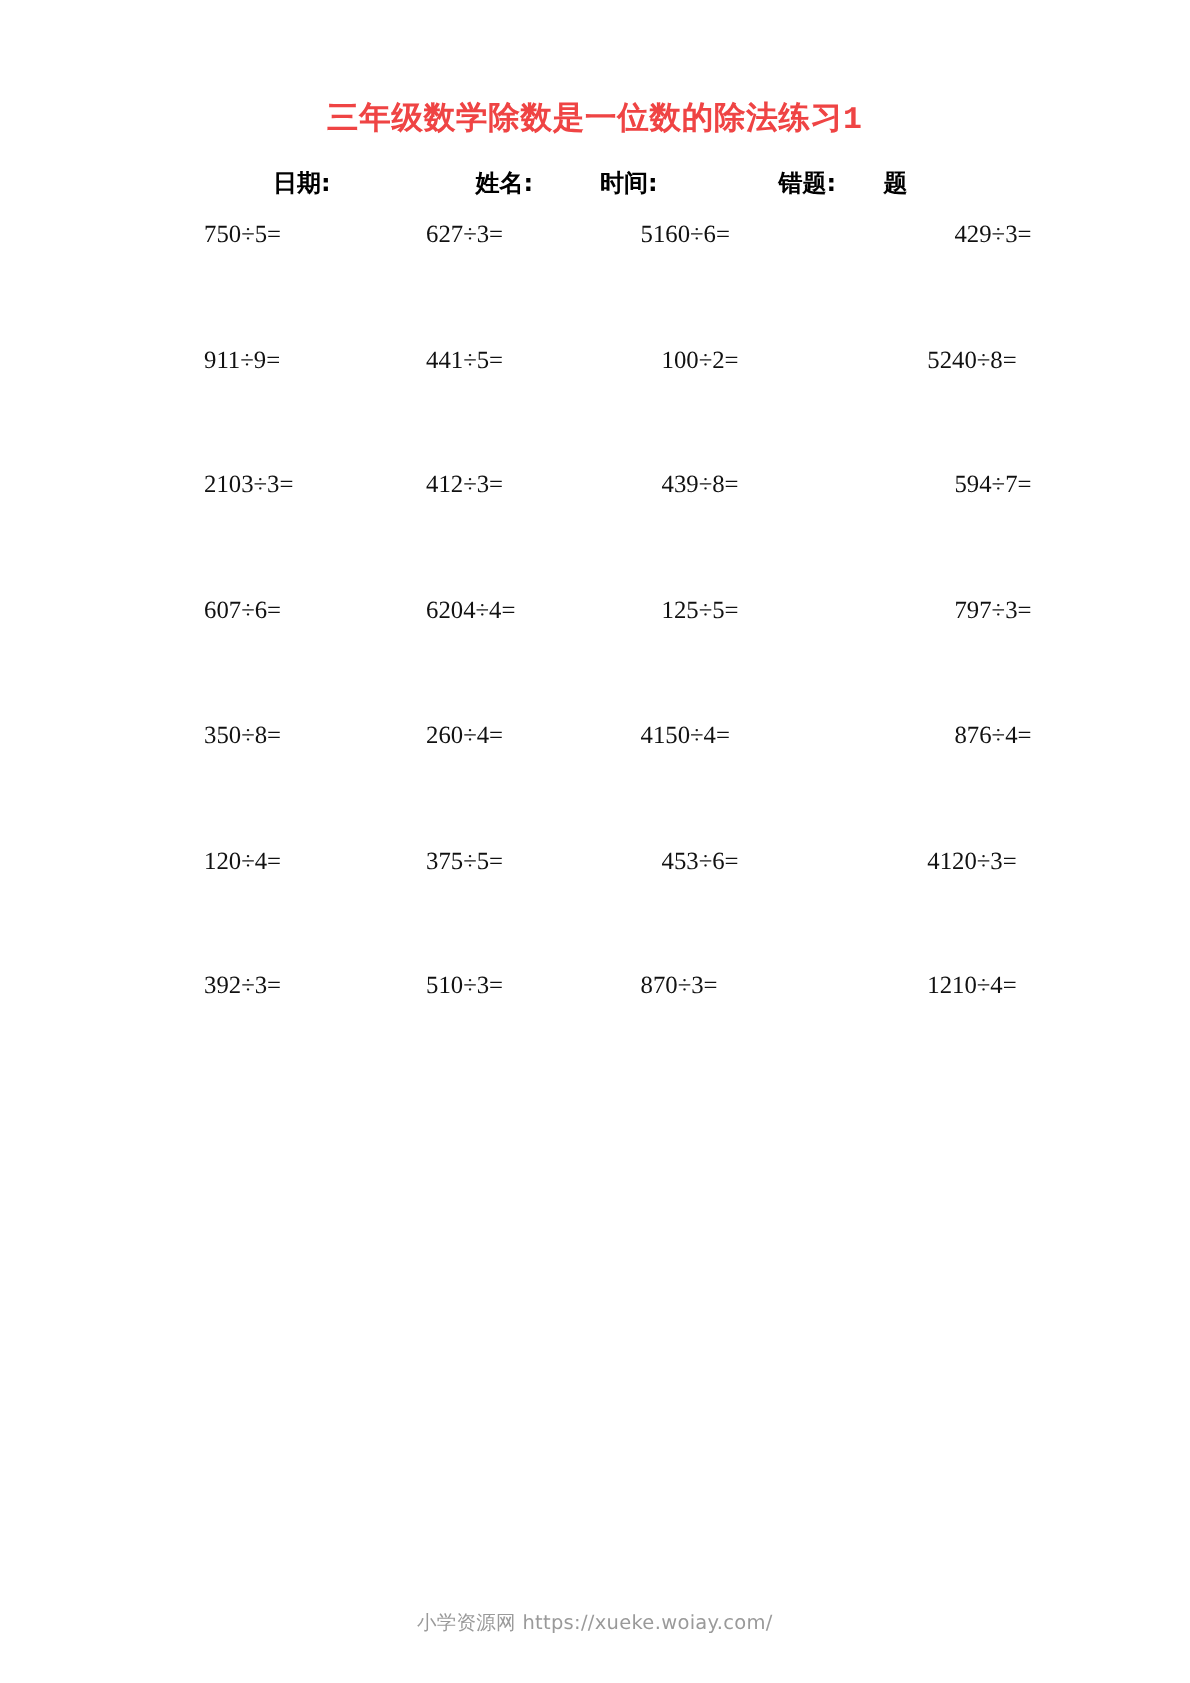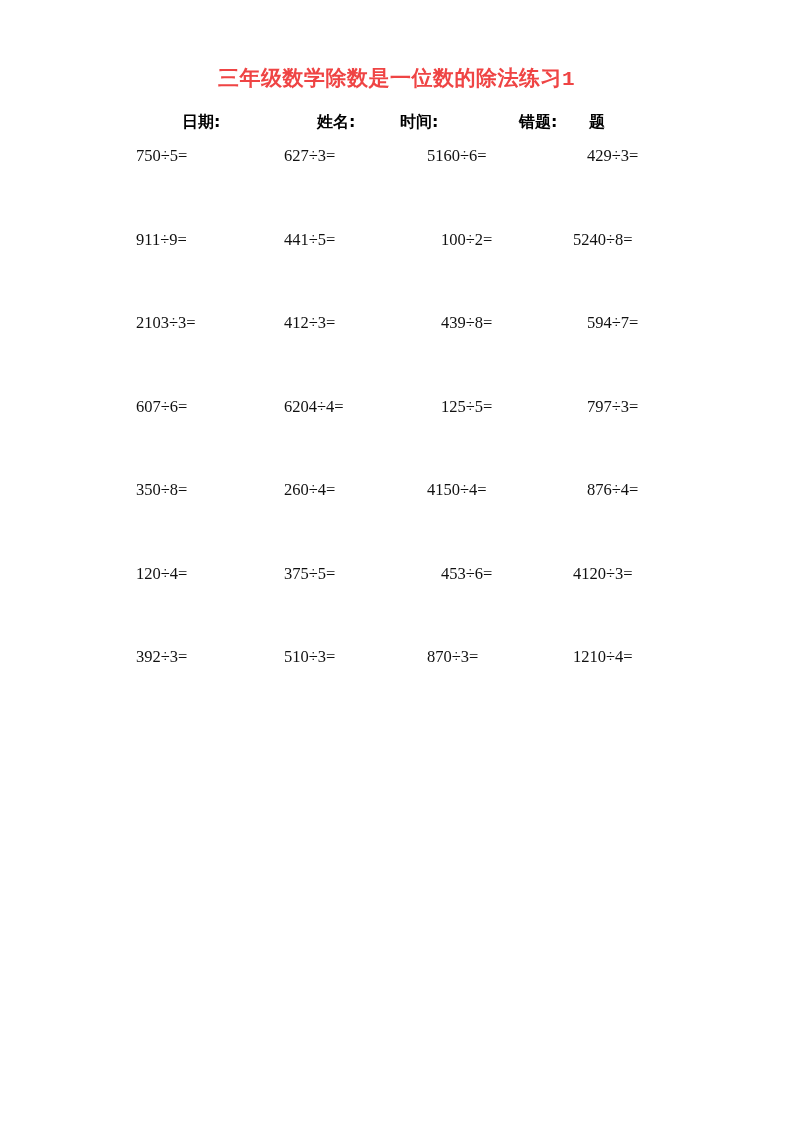--- a/index.html
+++ b/index.html
@@ -81,21 +81,21 @@
     font-family: "Liberation Serif", "DejaVu Serif", serif;
     font-size: 16.5px;
     line-height: 20px;
     color: #111;
     white-space: nowrap;
   }
   
   .c0 { left: 116px; }
   .c1 { left: 264px; }
   .c2 { left: 407px; }
-  .c3 { left: 553px; }
+  .c3 { left: 553px; text-align: center; }
 
   
   .shift-r { padding-left: 14px; }
 
   
   .footer {
     position: absolute;
     top: 1073px;
     left: 0;
     width: 793px;
@@ -172,14 +172,15 @@
     <div class="prow">
       <div class="cell c0">392÷3=</div>
       <div class="cell c1">510÷3=</div>
       <div class="cell c2">870÷3=</div>
       <div class="cell c3">1210÷4=</div>
     </div>
 
 
   </div>
 
+  <div class="footer">小学资源网 https://xueke.woiay.com/</div>
 
 </div>
 
 </body></html>

